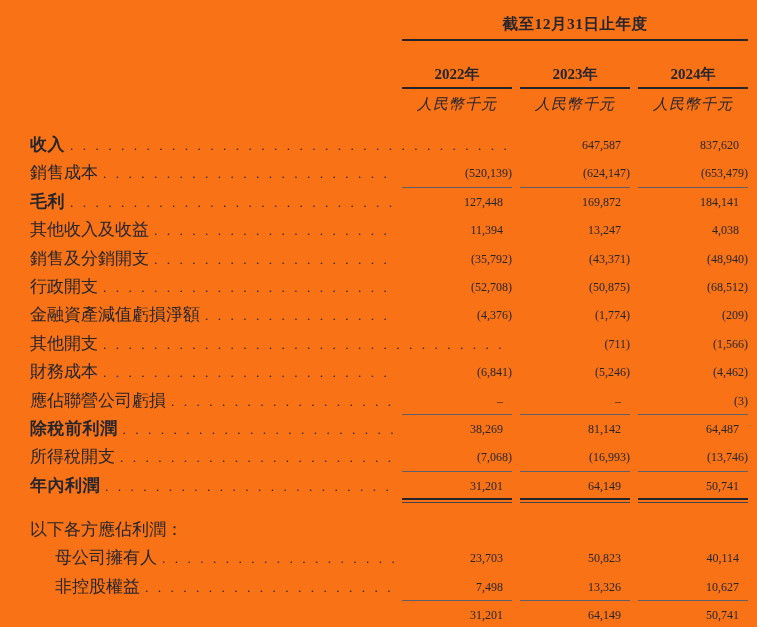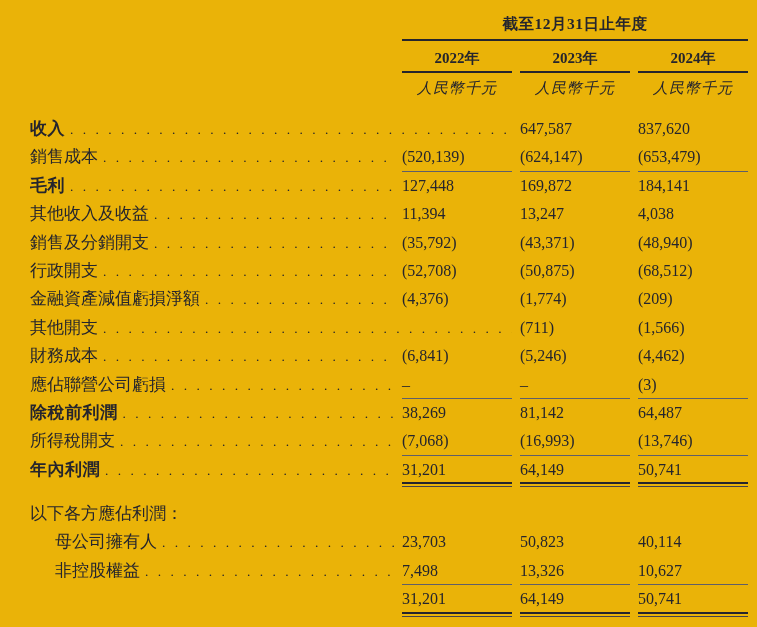--- a/index.html
+++ b/index.html
@@ -6,32 +6,32 @@
     --ink:#25252d;
     --rule-thin:#5f5f69;
   }
   html,body{margin:0;padding:0;background:#ffffff;}
   body{
     width:757px;height:627px;overflow:hidden;
     font-family:"Liberation Serif",serif;color:var(--ink);
   }
   .page{
     box-sizing:border-box;width:757px;height:627px;
-    padding:8px 9px 0 30px;background:#eab308;
+    padding:8px 9px 0 30px;background:#f97316;
   }
   
   .hdr-row{display:flex;}
   .hdr-spacer{flex:1;}
   .hdr-cols{width:346px;}
   .period-title{
     text-align:center;font-weight:700;font-size:15.5px;line-height:20px;
     padding:6px 0 5px 0;border-bottom:2px solid var(--ink);
     letter-spacing:0.5px;
   }
-  .years{display:flex;margin-top:0;}
+  .years{display:flex;margin-top:16px;}
   .year-cell{
     width:110px;text-align:center;font-weight:700;font-size:15px;line-height:20px;
     padding:7px 0 3px 0;border-bottom:2px solid var(--ink);
   }
   .year-cell + .year-cell{margin-left:8px;}
   .units{display:flex;justify-content:flex-end;}
   .unit-cell{
     width:110px;text-align:center;font-style:italic;font-size:15px;line-height:20px;
     padding-top:5px;letter-spacing:1px;
   }
@@ -46,22 +46,22 @@
   .lbl{font-size:17px;}
   .row.bold .lbl{
     font-family:"Liberation Sans",sans-serif;font-weight:700;letter-spacing:0.5px;
   }
   .lbl.indent1{padding-left:25px;}
   .leader{
     flex:1;overflow:hidden;font-size:13.5px;letter-spacing:3px;
     padding-left:5px;color:var(--ink);
   }
   .num-cell{
-    width:110px;box-sizing:border-box;text-align:left;
-    padding-right:9px;font-size:16px;
+    width:110px;box-sizing:border-box;text-align:right;
+    padding-right:9px;font-size:12px;
   }
   .num-cell + .num-cell{margin-left:8px;}
   .num.neg{display:inline-block;margin-right:-9px;}
   
   .row.rule-single .num-cell{border-bottom:1.2px solid var(--rule-thin);}
   .row.rule-double .num-cell{border-bottom:2.6px solid var(--ink);position:relative;}
   .row.rule-double .num-cell::after{
     content:"";position:absolute;left:0;right:0;bottom:-5px;
     border-bottom:1.4px solid #43434d;
   }

